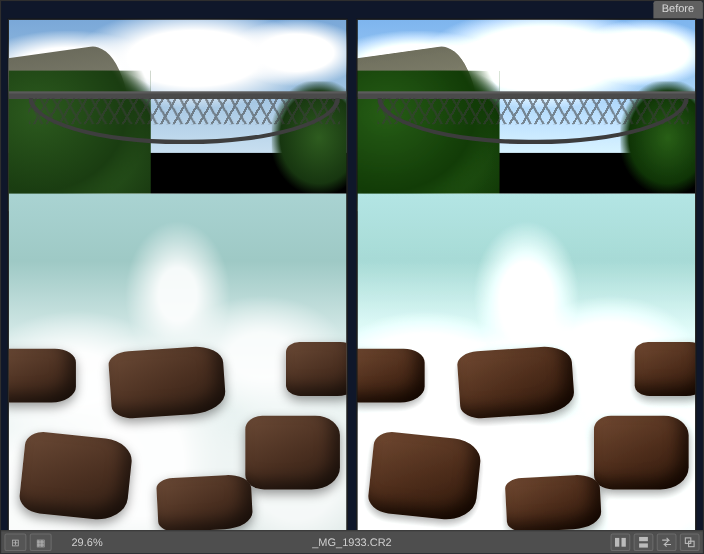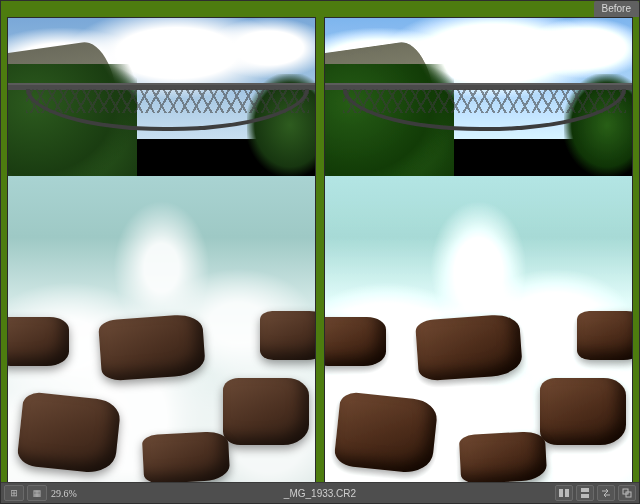--- a/index.html
+++ b/index.html
@@ -1,16 +1,16 @@
 <!DOCTYPE html>
 <html><head>
 <meta charset="utf-8">
 <style>
   html,body{margin:0;padding:0;width:640px;height:504px;background:#4a4a4a;font-family:"Segoe UI",Arial,sans-serif;overflow:hidden;}
-  .app{position:relative;width:640px;height:504px;background:#4d7c0f;border:1px solid #2e2e2e;box-sizing:border-box;}
+  .app{position:relative;width:640px;height:504px;background:#0f172a;border:1px solid #2e2e2e;box-sizing:border-box;}
   
   .toprow{position:absolute;top:0;left:0;right:0;height:16px;display:flex;}
   .half{flex:1;position:relative;}
   .tag{position:absolute;bottom:0;font-size:10px;line-height:14px;padding:1px 8px;color:#d8d8d8;}
   .tag.before{right:0;background:#606060;border-radius:2px 2px 0 0;}
   .tag.after {left:4px;}
   
   .panes{position:absolute;top:16px;bottom:20px;left:6px;right:6px;display:flex;gap:8px;}
   .pane{flex:1;position:relative;border:1px solid #2a2a2a;background:#000;overflow:hidden;}
   .photo{position:absolute;inset:0;}
@@ -44,21 +44,21 @@
   .rock{position:absolute;background:linear-gradient(155deg,#6b4a36 0%,#4a2f20 55%,#2e1c12 100%);border-radius:18% 26% 30% 20%;box-shadow:inset -8px -8px 14px rgba(0,0,0,.5),0 4px 10px rgba(0,0,0,.4);}
   .r1{left:-4%;top:46%;width:24%;height:16%;}
   .r2{left:30%;top:46%;width:34%;height:20%;transform:rotate(-4deg);}
   .r3{right:-4%;top:44%;width:22%;height:16%;}
   .r4{left:4%;top:72%;width:32%;height:24%;transform:rotate(6deg);}
   .r5{right:2%;top:66%;width:28%;height:22%;}
   .r6{left:44%;top:84%;width:28%;height:16%;transform:rotate(-3deg);}
   
   .bottombar{position:absolute;left:0;right:0;bottom:0;height:20px;background:#4e4e4e;border-top:1px solid #3a3a3a;display:flex;align-items:center;font-size:10px;color:#cfcfcf;}
   .ib{width:18px;height:14px;margin-left:3px;border:1px solid #6a6a6a;border-radius:2px;display:flex;align-items:center;justify-content:center;font-size:9px;color:#bbb;background:#555;}
-  .zoom{margin-left:4px;font-family:Liberation Serif, serif;}
+  .zoom{margin-left:18px;}
   .filename{position:absolute;left:50%;transform:translateX(-50%);color:#cfcfcf;}
   .spacer{flex:1;}
   .rb{width:16px;height:14px;margin-right:3px;border:1px solid #6a6a6a;border-radius:2px;background:#555;display:flex;align-items:center;justify-content:center;}
   .rb svg{width:10px;height:10px;fill:#bbb;}
 </style>
 </head>
 <body>
 
 <div class="app">
 

